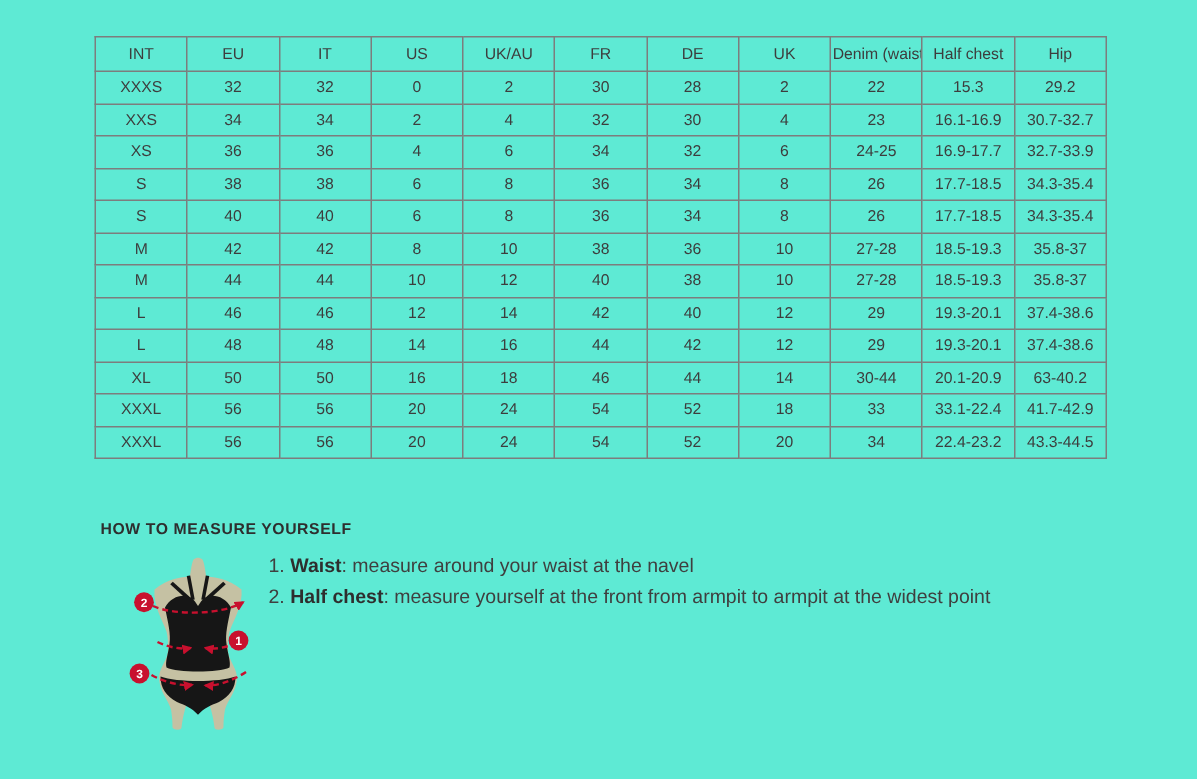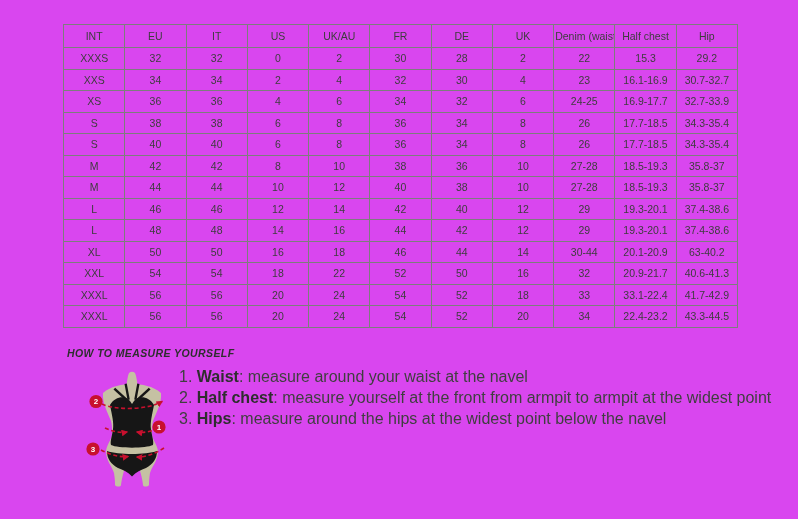--- a/index.html
+++ b/index.html
@@ -3,21 +3,21 @@
 <meta charset="utf-8">
 <style>
   html, body { margin: 0; padding: 0; background: #ffffff; }
   body {
     width: 798px; height: 519px;
     font-family: "Liberation Sans", sans-serif;
     color: #3d3d3d;
     position: relative;
     overflow: hidden;
   }
-  .page { position: absolute; inset: 0; background: #d946ef; }
+  .page { position: absolute; inset: 0; background: #5eead4; }
 
   
   table.size-table {
     position: absolute;
     left: 63px; top: 24px;
     width: 675px;
     border-collapse: collapse;
     table-layout: fixed;
     font-size: 10.5px;
     color: #3d3d3d;
@@ -37,33 +37,32 @@
 
   
   .measure-heading {
     position: absolute;
     left: 67px; top: 347px;
     margin: 0;
     font-size: 10.5px;
     font-weight: bold;
     letter-spacing: 0.4px;
     color: #2e2e2e;
-    font-style: italic;
   }
   .measure-figure {
     position: absolute;
     left: 80px; top: 371px;
     width: 100px; height: 119px;
   }
   ol.measure-steps {
     position: absolute;
     left: 179px; top: 366px;
     margin: 0; padding: 0;
     list-style: none;
-    font-size: 16px;
+    font-size: 13px;
     color: #3f3f3f;
   }
   ol.measure-steps li {
     line-height: 21px;
     white-space: nowrap;
   }
   ol.measure-steps b { color: #2e2e2e; }
 </style>
 </head>
 <body>
@@ -209,33 +208,20 @@
           <td>50</td>
           <td>50</td>
           <td>16</td>
           <td>18</td>
           <td>46</td>
           <td>44</td>
           <td>14</td>
           <td>30-44</td>
           <td>20.1-20.9</td>
           <td>63-40.2</td>
-        </tr>
-        <tr>
-          <td>XXL</td>
-          <td>54</td>
-          <td>54</td>
-          <td>18</td>
-          <td>22</td>
-          <td>52</td>
-          <td>50</td>
-          <td>16</td>
-          <td>32</td>
-          <td>20.9-21.7</td>
-          <td>40.6-41.3</td>
         </tr>
         <tr>
           <td>XXXL</td>
           <td>56</td>
           <td>56</td>
           <td>20</td>
           <td>24</td>
           <td>54</td>
           <td>52</td>
           <td>18</td>
@@ -329,16 +315,15 @@
       <circle cx="79" cy="56" r="6.6" fill="#c8102e"></circle>
       <text x="79" y="58.9">1</text>
       <circle cx="13" cy="78" r="6.6" fill="#c8102e"></circle>
       <text x="13" y="80.9">3</text>
     </g>
   </svg>
 
   <ol class="measure-steps">
       <li><span>1.</span> <b>Waist</b><span>: measure around your waist at the navel</span></li>
       <li><span>2.</span> <b>Half chest</b><span>: measure yourself at the front from armpit to armpit at the widest point</span></li>
-      <li><span>3.</span> <b>Hips</b><span>: measure around the hips at the widest point below the navel</span></li>
     </ol>
 
 </div>
 
 </body></html>

